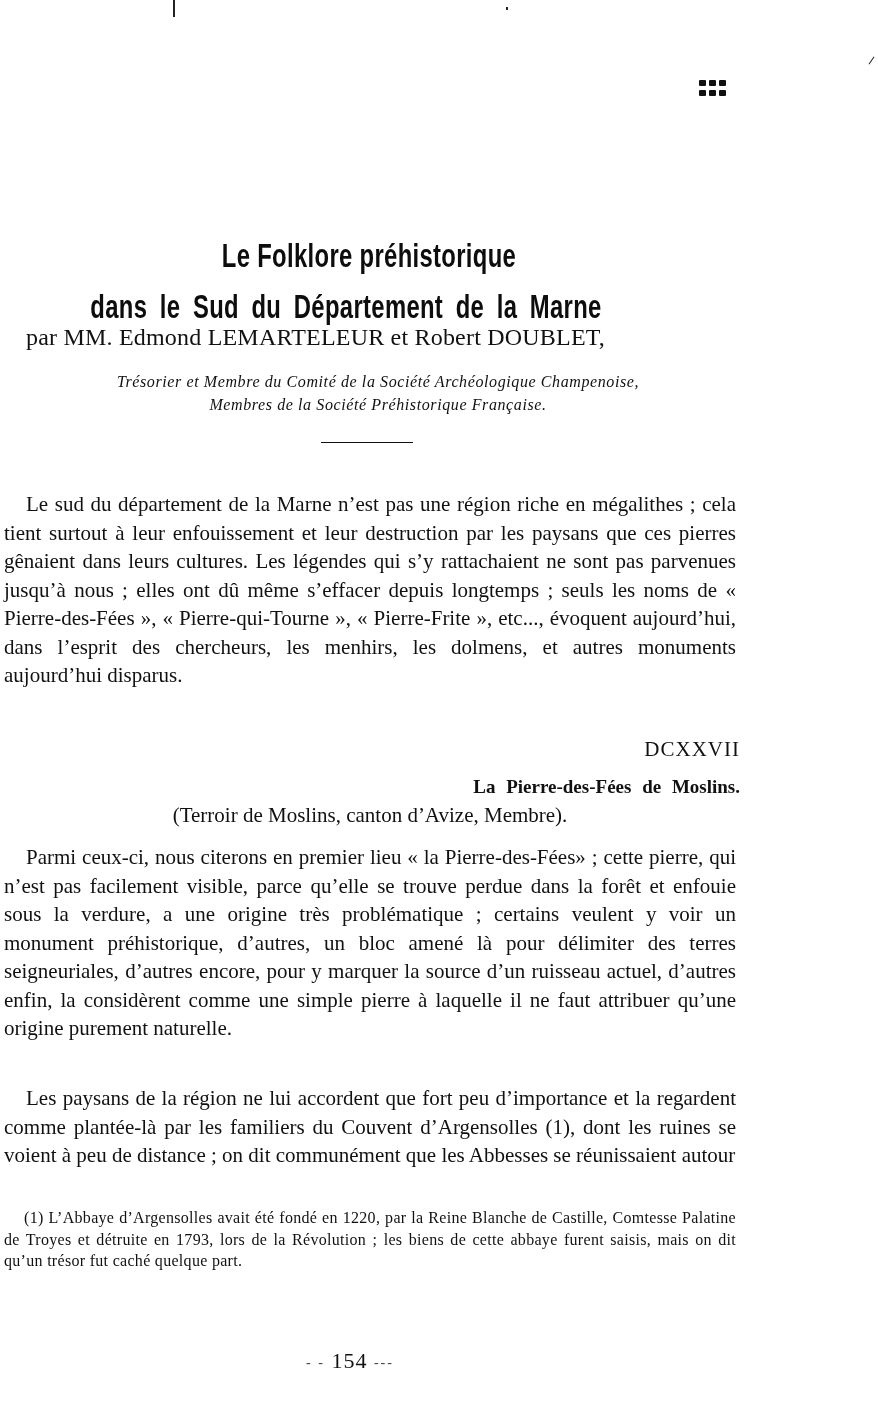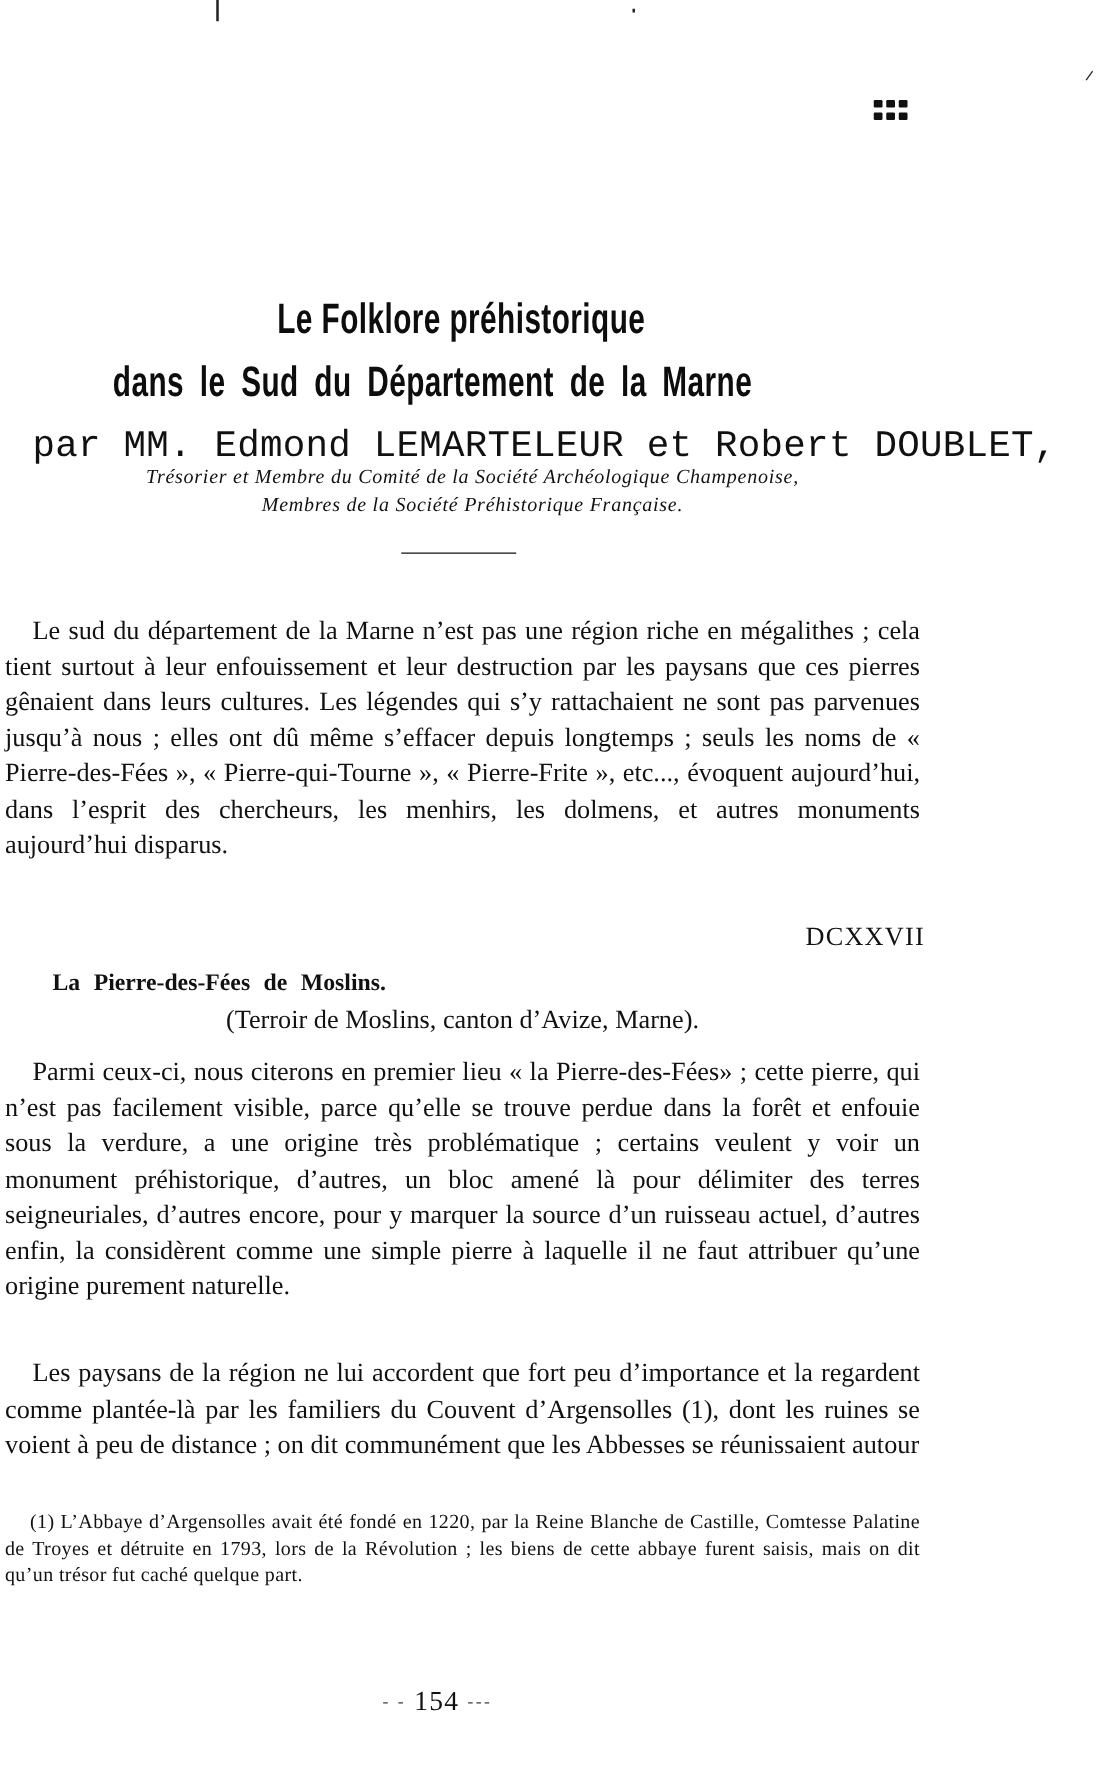--- a/index.html
+++ b/index.html
@@ -46,26 +46,25 @@
       transform: scaleX(0.70);
       transform-origin: center;
       letter-spacing: 0.5px;
       color: #0d0d0d;
       white-space: nowrap;
     }
     .title.l1 { top: 236px; left: -70px; }
     .title.l2 { top: 287px; left: -93px; word-spacing: 8px; }
     .byline {
       position: absolute;
-      top: 341px;
+      top: 324px;
       left: 26px;
-      font-size: 30px;
+      font-size: 24px;
       white-space: nowrap;
       letter-spacing: 0.2px;
-      font-family: Liberation Mono, monospace;
     }
     .affil {
       position: absolute;
       left: 0;
       width: 740px;
       text-align: center;
       font-style: italic;
       font-size: 16px;
       white-space: nowrap;
       letter-spacing: 0.6px;
@@ -99,25 +98,24 @@
       width: 740px;
       text-align: right;
       font-size: 21px;
       letter-spacing: 1px;
     }
     .subhead {
       position: absolute;
       top: 776px;
       left: 0;
       width: 740px;
-      text-align: left;
+      text-align: right;
       font-size: 19px;
       font-weight: bold;
       word-spacing: 6px;
-      padding-left: 42px;
     }
     .subhead-sub {
       position: absolute;
       top: 803px;
       left: 0;
       width: 740px;
       text-align: center;
       font-size: 21px;
     }
     .p2 { top: 843px; }
@@ -174,21 +172,21 @@
 <div class="affil a2">Membres de la Société Préhistorique Française.</div>
 
 <div class="rule"></div>
 
 <p class="para p1">
   <span class="indent"></span><span>Le sud du département de la Marne n’est pas une région riche en mégalithes ; cela tient surtout à leur enfouissement et leur destruction par les paysans que ces pierres gênaient dans leurs cultures. Les légendes qui s’y rattachaient ne sont pas parvenues jusqu’à nous ; elles ont dû même s’effacer depuis longtemps ; seuls les noms de « Pierre-des-Fées », « Pierre-qui-Tourne », « Pierre-Frite », etc..., évoquent aujourd’hui, dans l’esprit des chercheurs, les menhirs, les dolmens, et autres monuments aujourd’hui disparus.</span>
 </p>
 
 <div class="roman">DCXXVII</div>
 <div class="subhead">La Pierre-des-Fées de Moslins.</div>
-<div class="subhead-sub">(Terroir de Moslins, canton d’Avize, Marne).</div>
+<div class="subhead-sub">(Terroir de Moslins, canton d’Avize, Membre).</div>
 
 <p class="para p2">
   <span class="indent"></span><span>Parmi ceux-ci, nous citerons en premier lieu « la Pierre-des-Fées» ; cette pierre, qui n’est pas facilement visible, parce qu’elle se trouve perdue dans la forêt et enfouie sous la verdure, a une origine très problématique ; certains veulent y voir un monument préhistorique, d’autres, un bloc amené là pour délimiter des terres seigneuriales, d’autres encore, pour y marquer la source d’un ruisseau actuel, d’autres enfin, la considèrent comme une simple pierre à laquelle il ne faut attribuer qu’une origine purement naturelle.</span>
 </p>
 <p class="para p3">
   <span class="indent"></span><span>Les paysans de la région ne lui accordent que fort peu d’importance et la regardent comme plantée-là par les familiers du Couvent d’Argensolles (1), dont les ruines se voient à peu de distance ; on dit communément que les Abbesses se réunissaient autour</span>
 </p>
 
 <div class="footnote">
   <span class="indent"></span><span>(1) L’Abbaye d’Argensolles avait été fondé en 1220, par la Reine Blanche de Castille, Comtesse Palatine de Troyes et détruite en 1793, lors de la Révolution ; les biens de cette abbaye furent saisis, mais on dit qu’un trésor fut caché quelque part.</span>

